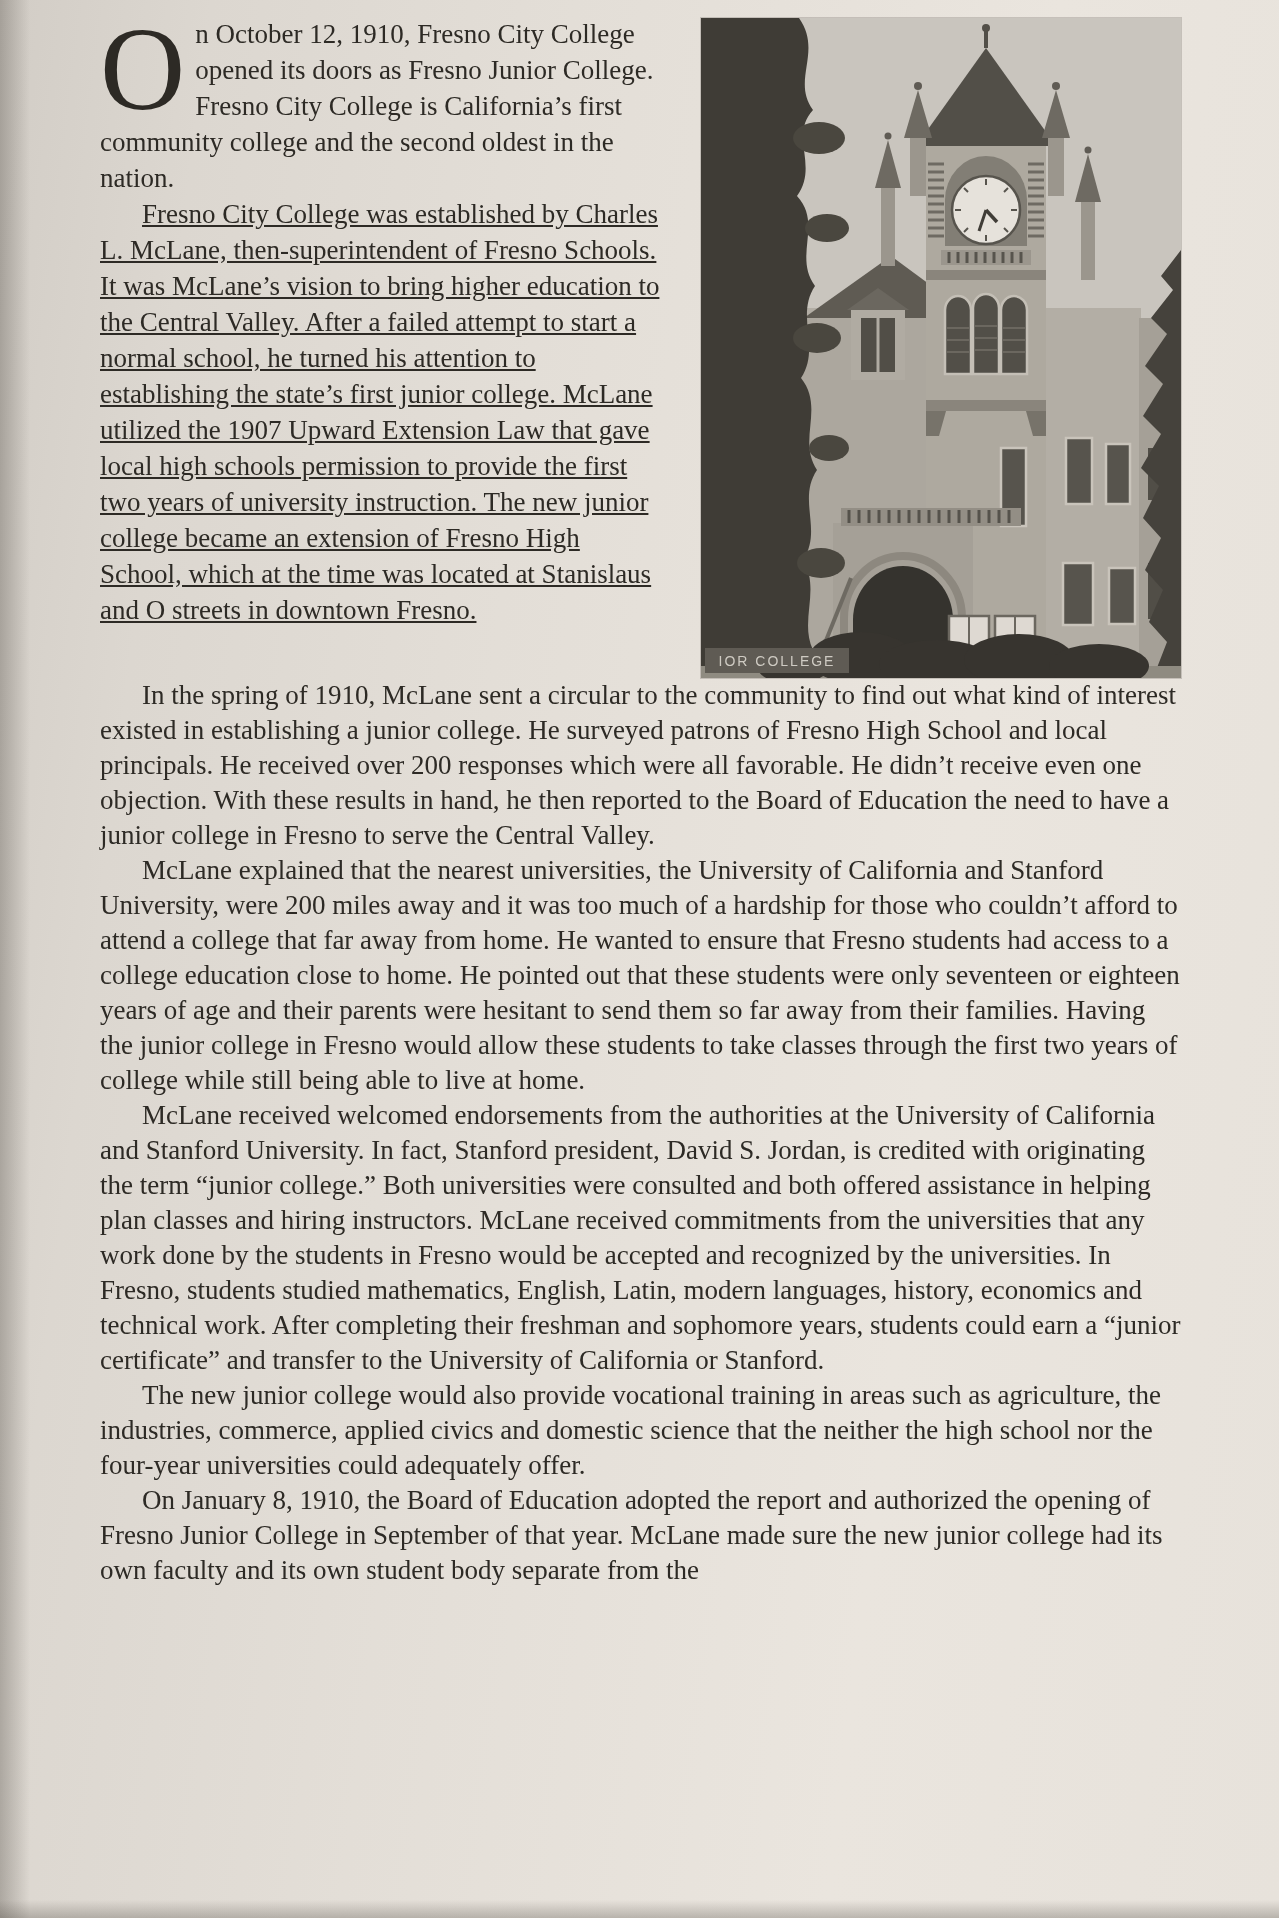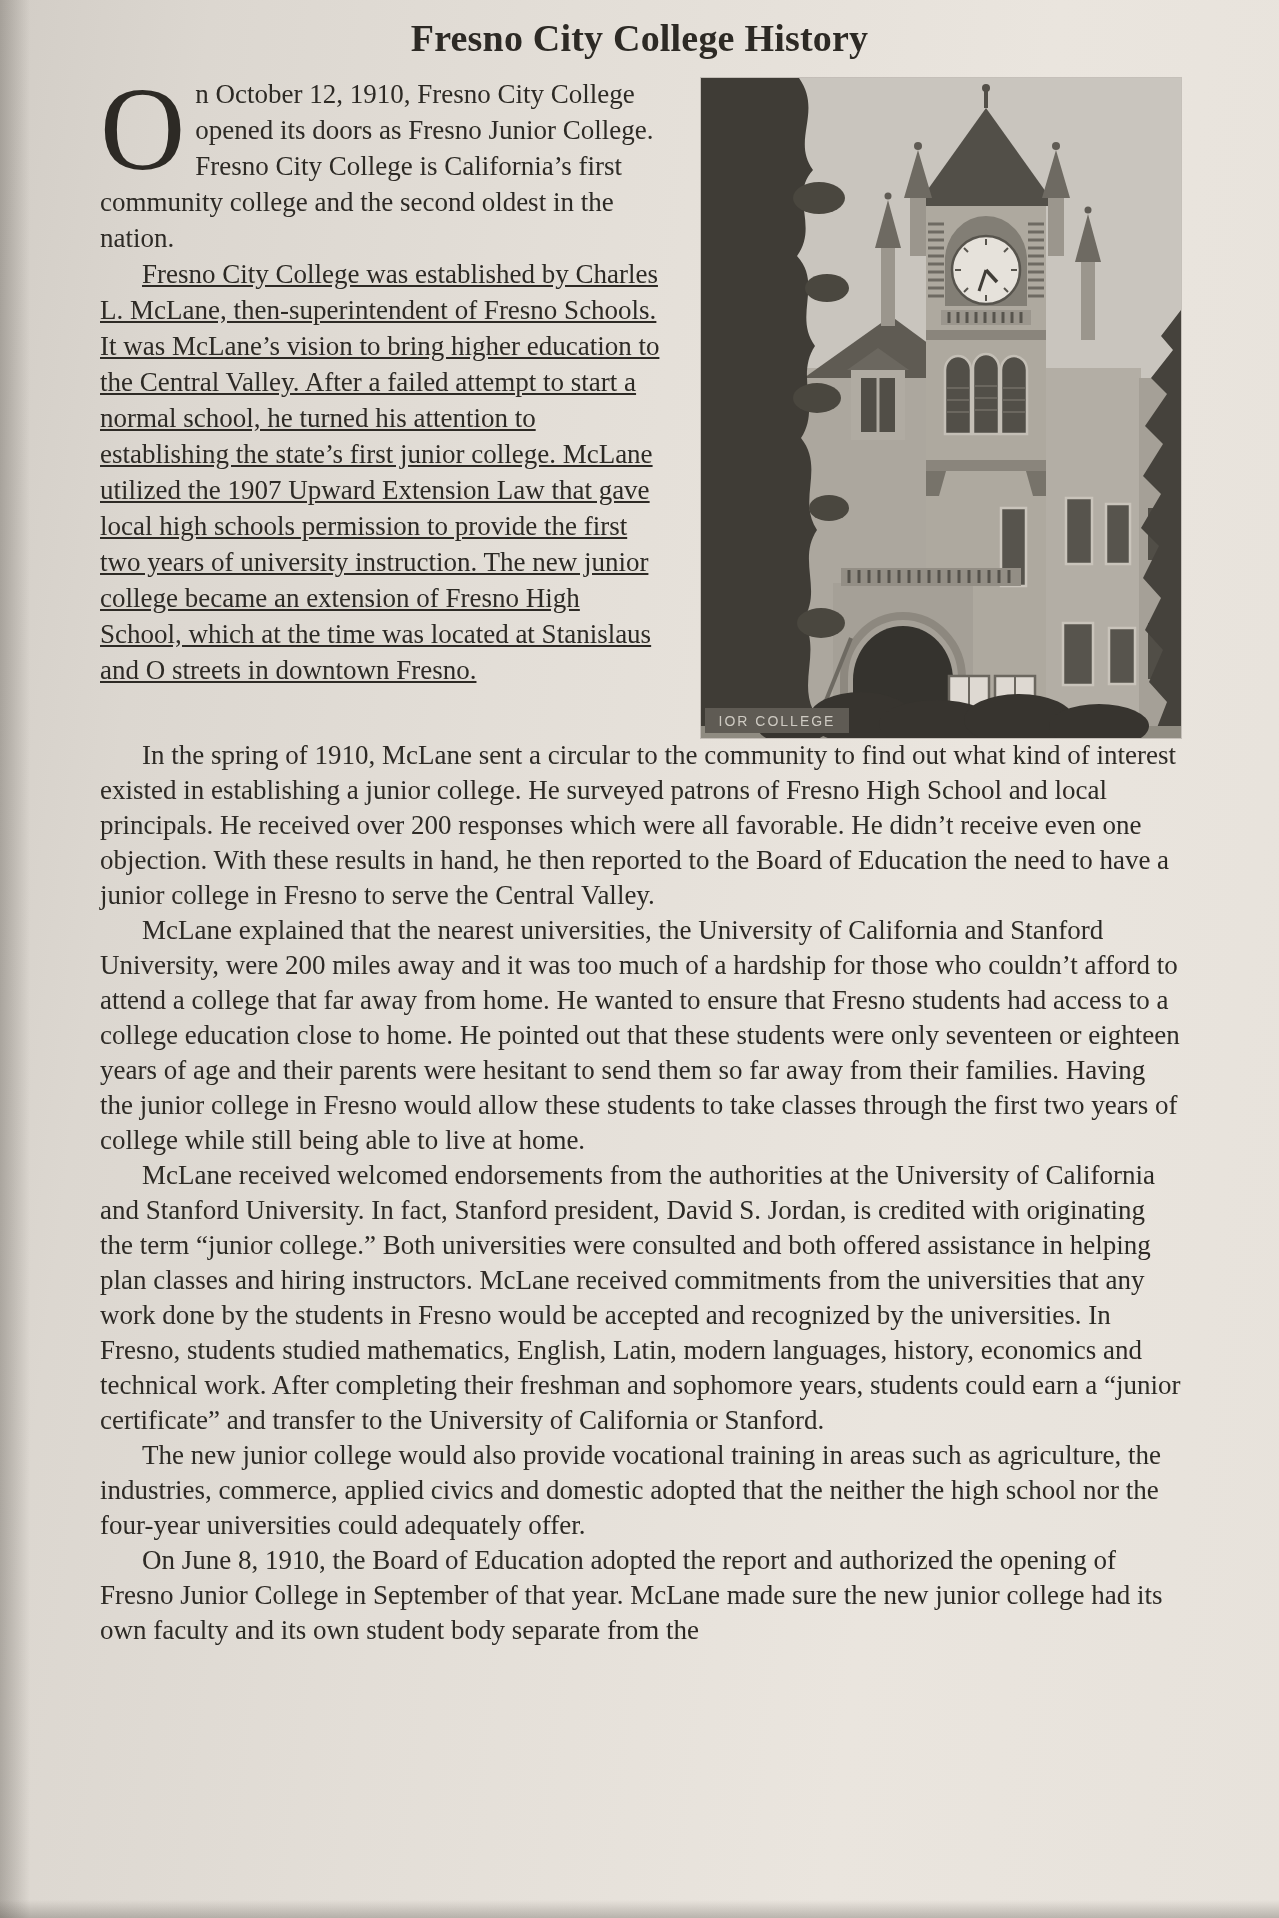--- a/index.html
+++ b/index.html
@@ -70,21 +70,20 @@
     text-align:center;
     font-style:italic;
     font-size:27px;
   }
 </style>
 </head>
 <body>
 
 <div class="page">
 
-  <h1 class="title">Fresno City College History</h1>
 
   <div class="content">
 
     <div class="top-section">
 
       <div class="left-col">
         <p><span class="dropcap">O</span><span>n October 12, 1910, Fresno City College opened its doors as Fresno Junior College. Fresno City College is California’s first community college and the second oldest in the nation.</span></p>
         <p class="indent">Fresno City College was established by Charles L. McLane, then-superintendent of Fresno Schools. It was McLane’s vision to bring higher education to the Central Valley. After a failed attempt to start a normal school, he turned his attention to establishing the state’s first junior college. McLane utilized the 1907 Upward Extension Law that gave local high schools permission to provide the first two years of university instruction. The new junior college became an extension of Fresno High School, which at the time was located at Stanislaus and O streets in downtown Fresno.</p>
       </div>
 
@@ -274,20 +273,20 @@
           </g>
         </svg>
       </figure>
 
     </div>
 
     <div class="full">
       <p>In the spring of 1910, McLane sent a circular to the community to find out what kind of interest existed in establishing a junior college. He surveyed patrons of Fresno High School and local principals. He received over 200 responses which were all favorable. He didn’t receive even one objection. With these results in hand, he then reported to the Board of Education the need to have a junior college in Fresno to serve the Central Valley.</p>
       <p>McLane explained that the nearest universities, the University of California and Stanford University, were 200 miles away and it was too much of a hardship for those who couldn’t afford to attend a college that far away from home. He wanted to ensure that Fresno students had access to a college education close to home. He pointed out that these students were only seventeen or eighteen years of age and their parents were hesitant to send them so far away from their families. Having the junior college in Fresno would allow these students to take classes through the first two years of college while still being able to live at home.</p>
       <p>McLane received welcomed endorsements from the authorities at the University of California and Stanford University. In fact, Stanford president, David S. Jordan, is credited with originating the term “junior college.” Both universities were consulted and both offered assistance in helping plan classes and hiring instructors. McLane received commitments from the universities that any work done by the students in Fresno would be accepted and recognized by the universities. In Fresno, students studied mathematics, English, Latin, modern languages, history, economics and technical work. After completing their freshman and sophomore years, students could earn a “junior certificate” and transfer to the University of California or Stanford.</p>
-      <p>The new junior college would also provide vocational training in areas such as agriculture, the industries, commerce, applied civics and domestic adopted that the neither the high school nor the four-year universities could adequately offer.</p>
-      <p>On June 8, 1910, the Board of Education adopted the report and authorized the opening of Fresno Junior College in September of that year. McLane made sure the new junior college had its own faculty and its own student body separate from the</p>
+      <p>The new junior college would also provide vocational training in areas such as agriculture, the industries, commerce, applied civics and domestic science that the neither the high school nor the four-year universities could adequately offer.</p>
+      <p>On January 8, 1910, the Board of Education adopted the report and authorized the opening of Fresno Junior College in September of that year. McLane made sure the new junior college had its own faculty and its own student body separate from the</p>
     </div>
 
   </div>
 
 
 </div>
 
 </body></html>

